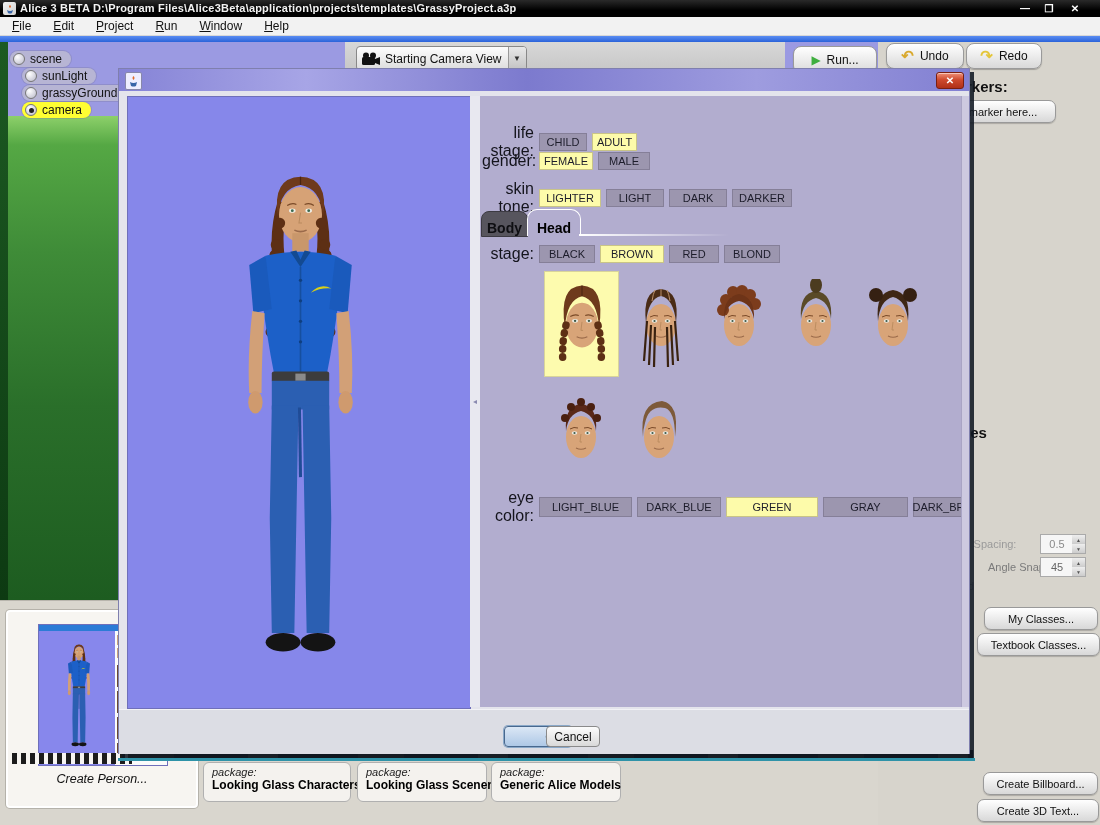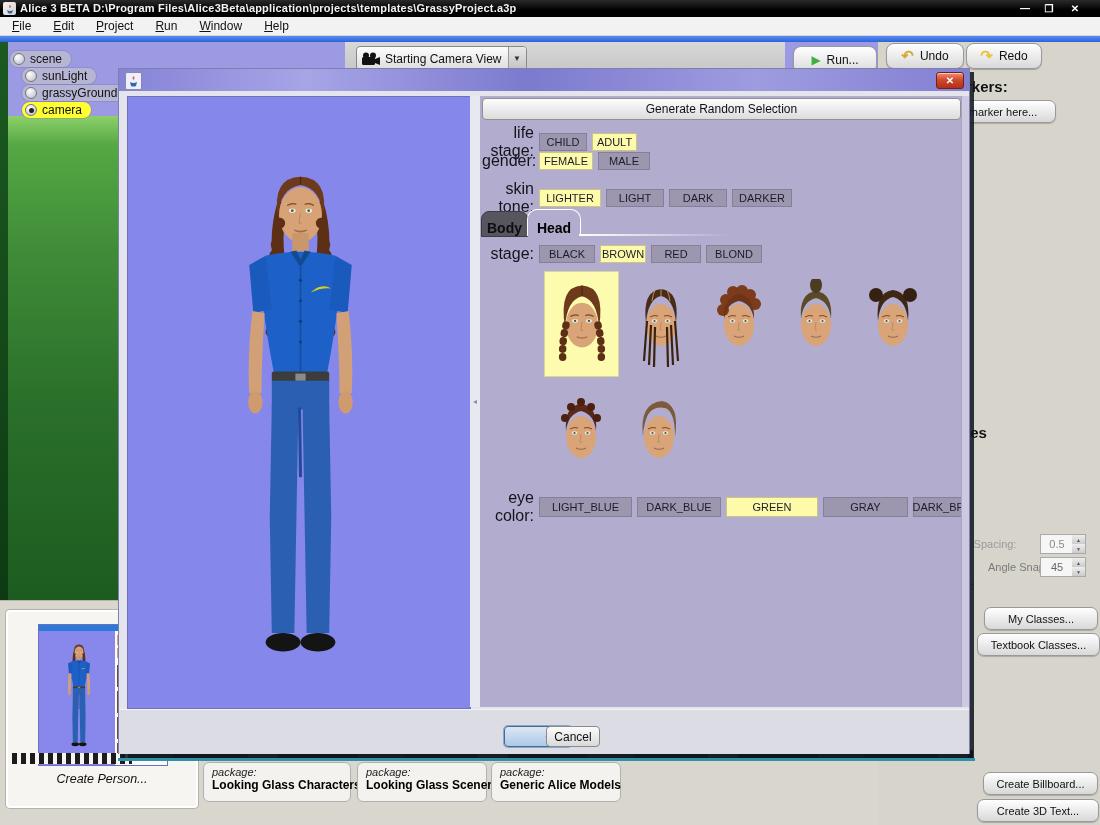--- a/index.html
+++ b/index.html
@@ -361,21 +361,20 @@
 
     <div class="abs" id="preview">
       <svg class="abs" style="left:70px;top:64px;" width="205" height="540" viewBox="0 0 200 510">
           <use href="#sym-person"></use>
         </svg>
     </div>
 
     <div class="abs" id="divider">◂</div>
 
     <div class="abs" id="dlgright">
-      <div class="abs genbtn">Generate Random Selection</div>
 
       <div class="abs row" style="left:2px;top:28px;">
         <span class="rowlbl">life stage:</span>
         <span class="opt" style="width:48px;">CHILD</span>
         <span class="opt sel" style="width:45px;">ADULT</span>
       </div>
       <div class="abs row" style="left:2px;top:56px;">
         <span class="rowlbl">gender:</span>
         <span class="opt sel" style="width:54px;">FEMALE</span>
         <span class="opt" style="width:52px;">MALE</span>
@@ -388,21 +387,21 @@
         <span class="opt" style="width:60px;">DARKER</span>
       </div>
 
       <div class="tab" id="tabBody">Body</div>
       <div class="tab" id="tabHead">Head</div>
       <div class="abs" id="tabline"></div>
 
       <div class="abs row" style="left:2px;top:149px;">
         <span class="rowlbl">stage:</span>
         <span class="opt" style="width:56px;">BLACK</span>
-        <span class="opt sel" style="width:46px;">BROWN</span>
+        <span class="opt sel" style="width:64px;">BROWN</span>
         <span class="opt" style="width:50px;">RED</span>
         <span class="opt" style="width:56px;">BLOND</span>
       </div>
 
       <div class="haircell sel" style="left:64px;top:175px;width:73px;height:104px;">
         <svg width="64" height="96" viewBox="0 0 60 90">
             <use href="#sym-hair-braids"></use>
           </svg>
       </div>
       <div class="haircell" style="left:146px;top:178px;width:70px;height:100px;">

